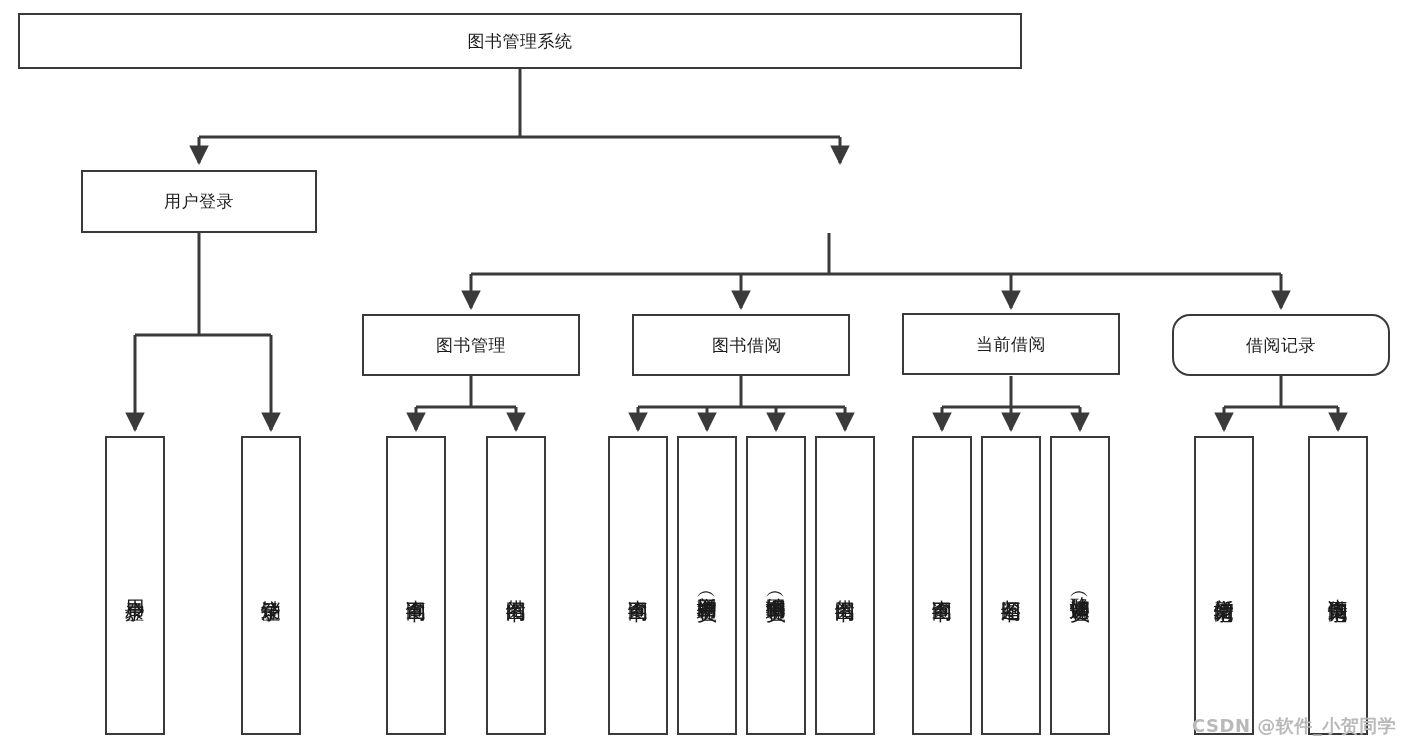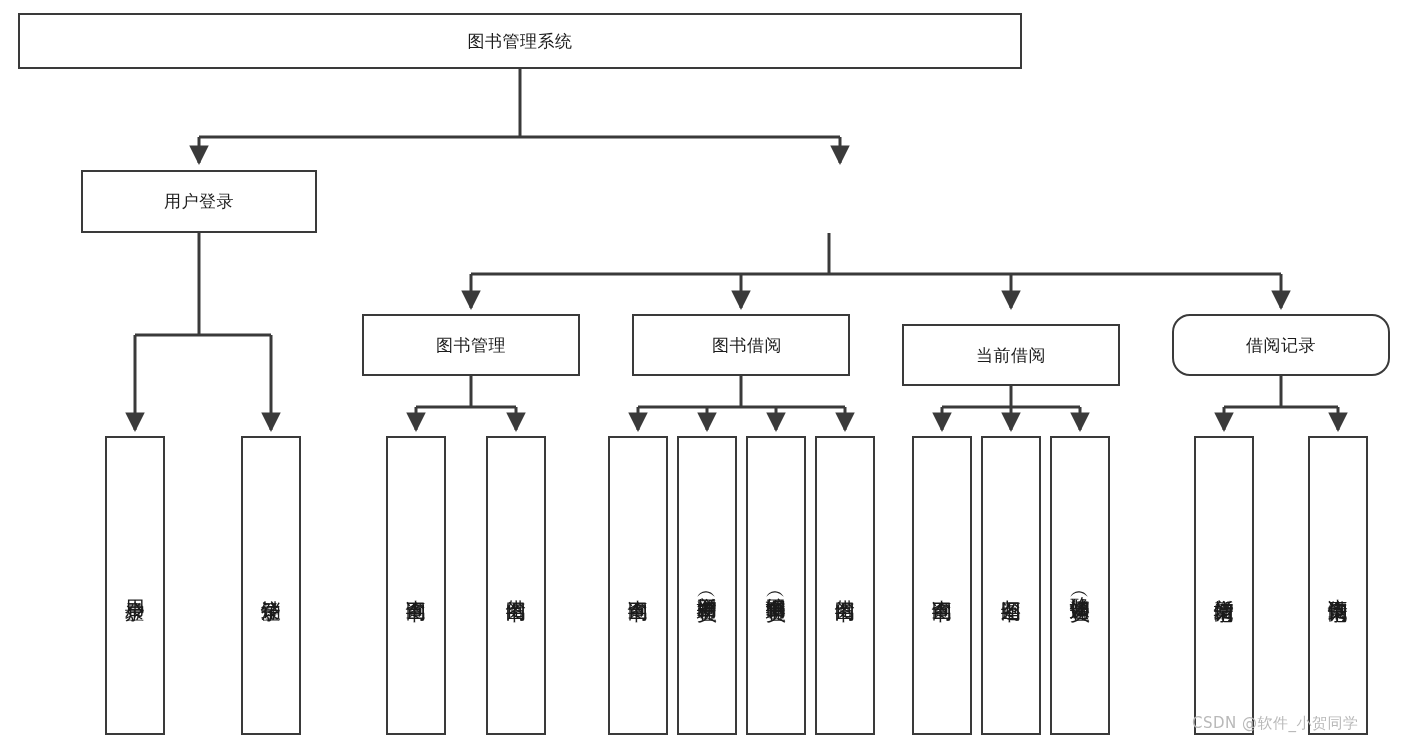--- a/index.html
+++ b/index.html
@@ -64,25 +64,26 @@
     width: 100%;
     height: 100%;
     display: flex;
     align-items: center;
     justify-content: center;
   }
   #watermark {
     position: absolute;
     left: 1192px;
     top: 714px;
-    font-size: 15px;
+    font-size: 18px;
     color: #b9b9b9;
     white-space: nowrap;
     z-index: 3;
     letter-spacing: 0.5px;
+    font-weight: bold;
   }
 </style>
 </head>
 <body>
 
 <div id="canvas">
 
   <svg id="wires" viewBox="0 0 1405 747" xmlns="http://www.w3.org/2000/svg">
     <defs>
       <marker id="arrow" viewBox="0 0 10 10" refX="9" refY="5" markerWidth="6.5" markerHeight="6.5" orient="auto-start-reverse">
@@ -143,21 +144,21 @@
 
 
   <div class="node" style="left:362px; top:314px; width:218px; height:62px;">
     <span class="h-label">图书管理</span>
   </div>
 
   <div class="node" style="left:632px; top:314px; width:218px; height:62px;padding-left:12px;">
     <span class="h-label">图书借阅</span>
   </div>
 
-  <div class="node" style="left:902px; top:324px; width:218px; height:62px;">
+  <div class="node" style="left:902px; top:313px; width:218px; height:62px;">
     <span class="h-label">当前借阅</span>
   </div>
 
   <div class="node" style="left:1172px; top:314px; width:218px; height:62px;border-radius:18px;">
     <span class="h-label">借阅记录</span>
   </div>
 
   <div class="node leaf" style="left:105px; top:436px; width:60px; height:299px;">
     <div class="leaf-inner">
       <span class="v-label">用户登录</span>

